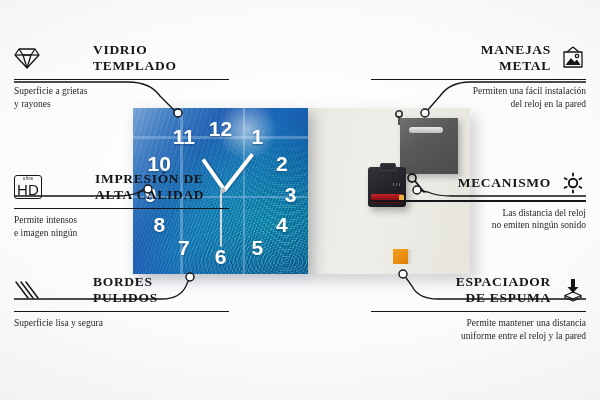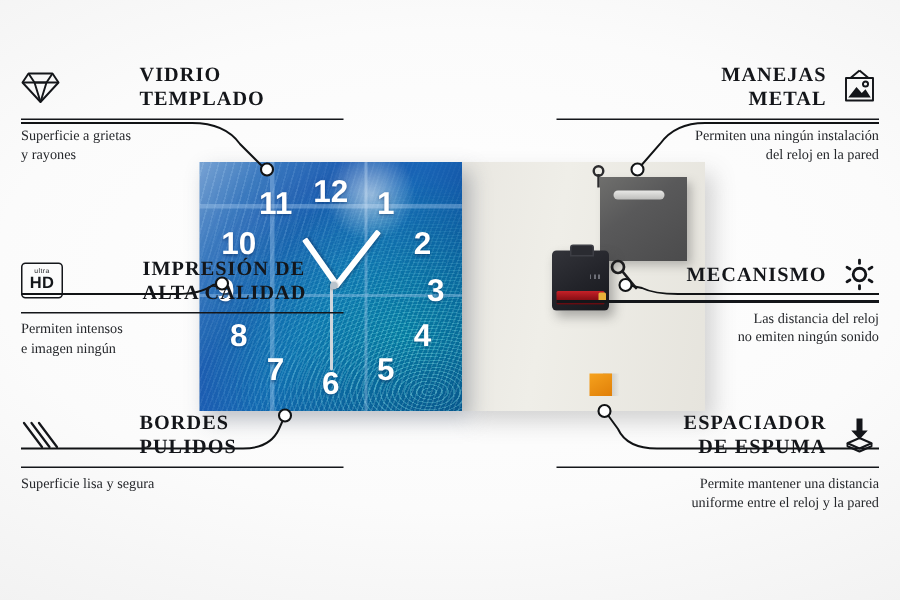--- a/index.html
+++ b/index.html
@@ -135,21 +135,21 @@
   }
   .feat.left .desc{text-align:left;}
   .feat.right .desc{text-align:right;}
   .ic{width:26px;height:24px;flex:0 0 auto;display:block;}
   .hdbox{
     width:26px;height:22px;border:1.6px solid #14161a;border-radius:3px;
     display:flex;flex-direction:column;align-items:center;justify-content:center;
     flex:0 0 auto;font-family:"Liberation Sans",sans-serif;color:#14161a;
   }
   .hdbox .u{font-size:4.5px;line-height:1;letter-spacing:.3px;}
-  .hdbox .h{font-size:11px;line-height:1;font-weight:700;letter-spacing:.2px;}
+  .hdbox .h{font-size:15px;line-height:1;font-weight:400;letter-spacing:.2px;}
 </style>
 </head>
 <body>
 
 <div id="stage">
 
   <div class="panel-beige"></div>
 
   <div class="clock">
     <div class="moire"></div>
@@ -264,21 +264,21 @@
         <span class="u">ultra</span>
         <span class="h">HD</span>
       </div>
       <div class="title">
         <div>IMPRESIÓN DE</div>
         <div>ALTA CALIDAD</div>
       </div>
     </div>
     <div class="rule"></div>
     <div class="desc">
-      <div>Permiten intensos</div>
+      <div>Permite intensos</div>
       <div>e imagen ningún</div>
     </div>
   </div>
 
   <div class="feat left" style="left:14px;top:274px;">
     <div class="head">
       <svg class="ic" viewBox="0 0 26 24">
         <g fill="none" stroke="#14161a" stroke-width="1.5" stroke-linecap="round">
           <path d="M2 4 L14 20"></path>
             <path d="M7 4 L19 20"></path>
@@ -306,21 +306,21 @@
         <g fill="none" stroke="#14161a" stroke-width="1.3" stroke-linejoin="round">
           <path d="M13 1 L7 6 M13 1 L19 6"></path>
           <rect x="4" y="6" width="18" height="15"></rect>
           <path d="M5.5 19 L11 12 L14.5 16 L17 13.5 L20.5 19 Z" fill="#14161a" stroke="none"></path>
           <circle cx="17" cy="10" r="1.7"></circle>
         </g>
       </svg>
     </div>
     <div class="rule"></div>
     <div class="desc">
-      <div>Permiten una ningún instalación</div>
+      <div>Permiten una fácil instalación</div>
       <div>del reloj en la pared</div>
     </div>
   </div>
 
   <div class="feat right" style="left:371px;top:171px;">
     <div class="head">
       <div class="title">
         <div>MECANISMO</div>
       </div>
       <svg class="ic" viewBox="0 0 26 24">

